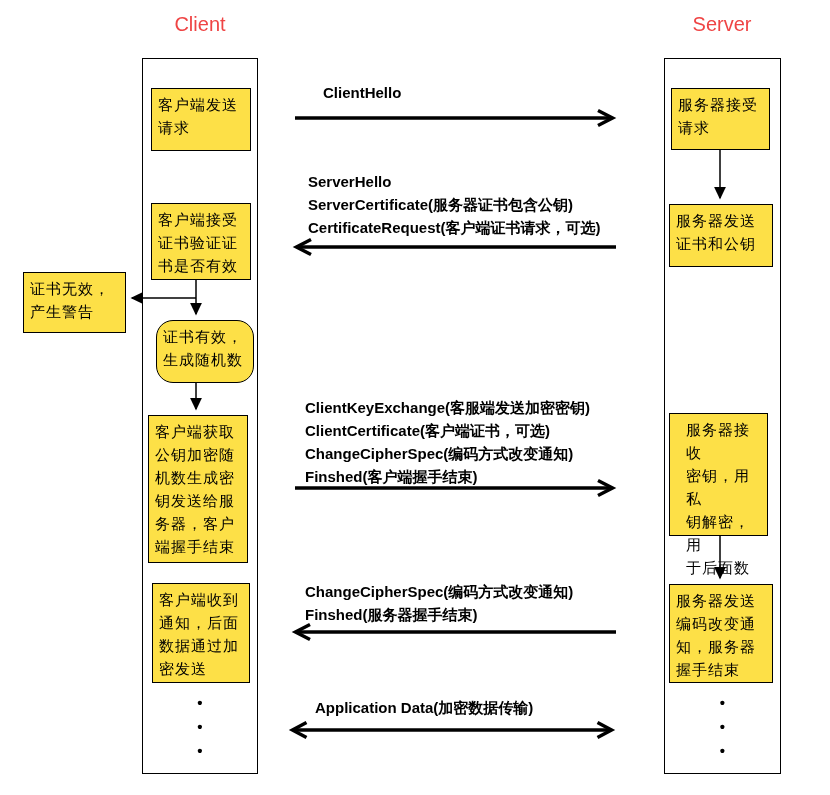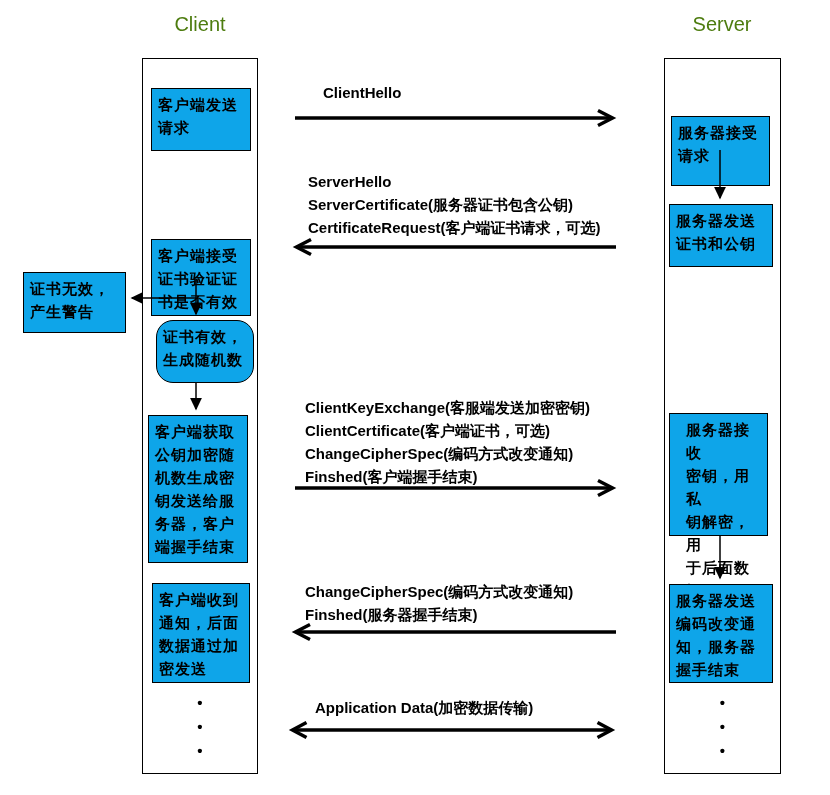--- a/index.html
+++ b/index.html
@@ -1,30 +1,29 @@
 <!DOCTYPE html>
 <html><head>
 <meta charset="utf-8">
 <style>
   html,body { margin:0; padding:0; background:#ffffff; }
   .canvas {
     position:relative; width:830px; height:795px; background:#ffffff;
     font-family:"Liberation Sans", sans-serif; color:#000; overflow:hidden;
   }
   .title {
-    position:absolute; font-size:20px; color:#4d7c0f; text-align:center; width:116px;
+    position:absolute; font-size:20px; color:#ef4444; text-align:center; width:116px;
   }
   .lane {
     position:absolute; border:1px solid #000; background:#ffffff; box-sizing:border-box;
   }
   .box {
-    position:absolute; border:1px solid #000; background:#0ea5e9; box-sizing:border-box;
+    position:absolute; border:1px solid #000; background:#fde047; box-sizing:border-box;
     font-size:15px; line-height:23px; padding:4px 6px; white-space:pre-line;
     letter-spacing:1px;
-    font-weight:bold;
   }
   .msg-label { position:absolute; font-size:15px; }
   .msg-label div { line-height:23px; white-space:nowrap;font-weight:bold; }
   .dots {
     position:absolute; text-align:center; white-space:pre-line;
     font-size:15px; line-height:24px; font-weight:bold; color:#000;
   }
   svg.overlay { position:absolute; left:0; top:0; pointer-events:none; }
   svg .conn { stroke:#000; stroke-width:1.5; fill:none; }
   svg .big  { stroke:#000; stroke-width:3.5; fill:none; }
@@ -35,39 +34,39 @@
 <div class="canvas">
 
   <div class="title" style="left:142px; top:13px;">Client</div>
   <div class="title" style="left:664px; top:13px;">Server</div>
 
   <div class="lane" style="left:142px; top:58px; width:116px; height:716px;"></div>
   <div class="lane" style="left:664px; top:58px; width:117px; height:716px;"></div>
 
   <div class="box" style="left:151px; top:88px;  width:100px; height:63px;">客户端发送
 请求</div>
-  <div class="box" style="left:151px; top:203px; width:100px; height:77px;margin-top:36px;">客户端接受
+  <div class="box" style="left:151px; top:203px; width:100px; height:77px;">客户端接受
 证书验证证
 书是否有效</div>
   <div class="box" style="left:156px; top:320px; width:98px;  height:63px;border-radius:17px;">证书有效，
 生成随机数</div>
   <div class="box" style="left:148px; top:415px; width:100px; height:148px;">客户端获取
 公钥加密随
 机数生成密
 钥发送给服
 务器，客户
 端握手结束</div>
   <div class="box" style="left:152px; top:583px; width:98px;  height:100px;">客户端收到
 通知，后面
 数据通过加
 密发送</div>
   <div class="box" style="left:23px;  top:272px; width:103px; height:61px;">证书无效，
 产生警告</div>
 
-  <div class="box" style="left:671px; top:88px;  width:99px;  height:70px;margin-top:28px;">服务器接受
+  <div class="box" style="left:671px; top:88px;  width:99px;  height:62px;">服务器接受
 请求</div>
   <div class="box" style="left:669px; top:204px; width:104px; height:63px;">服务器发送
 证书和公钥</div>
   <div class="box" style="left:669px; top:413px; width:99px;  height:123px;padding-left:16px;">服务器接收
 密钥，用私
 钥解密，用
 于后面数据
 发送加密</div>
   <div class="box" style="left:669px; top:584px; width:104px; height:99px;">服务器发送
 编码改变通

